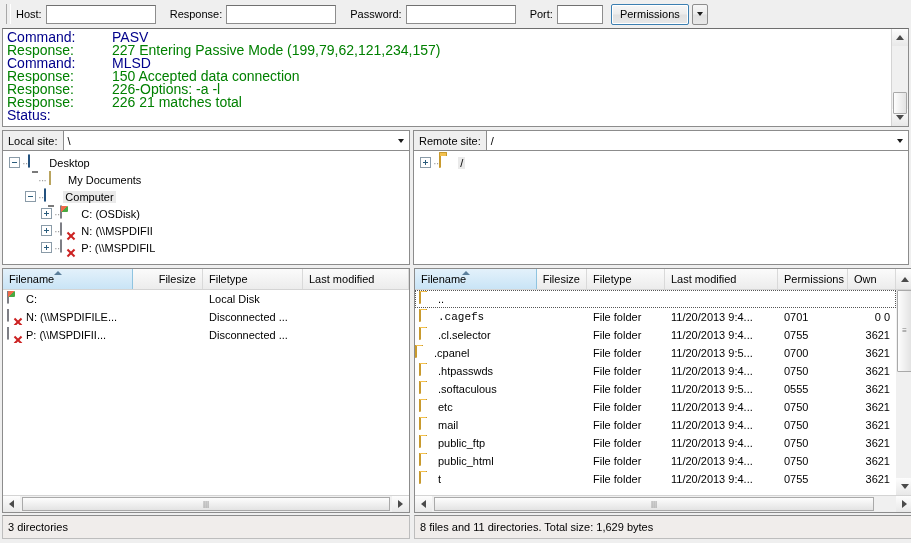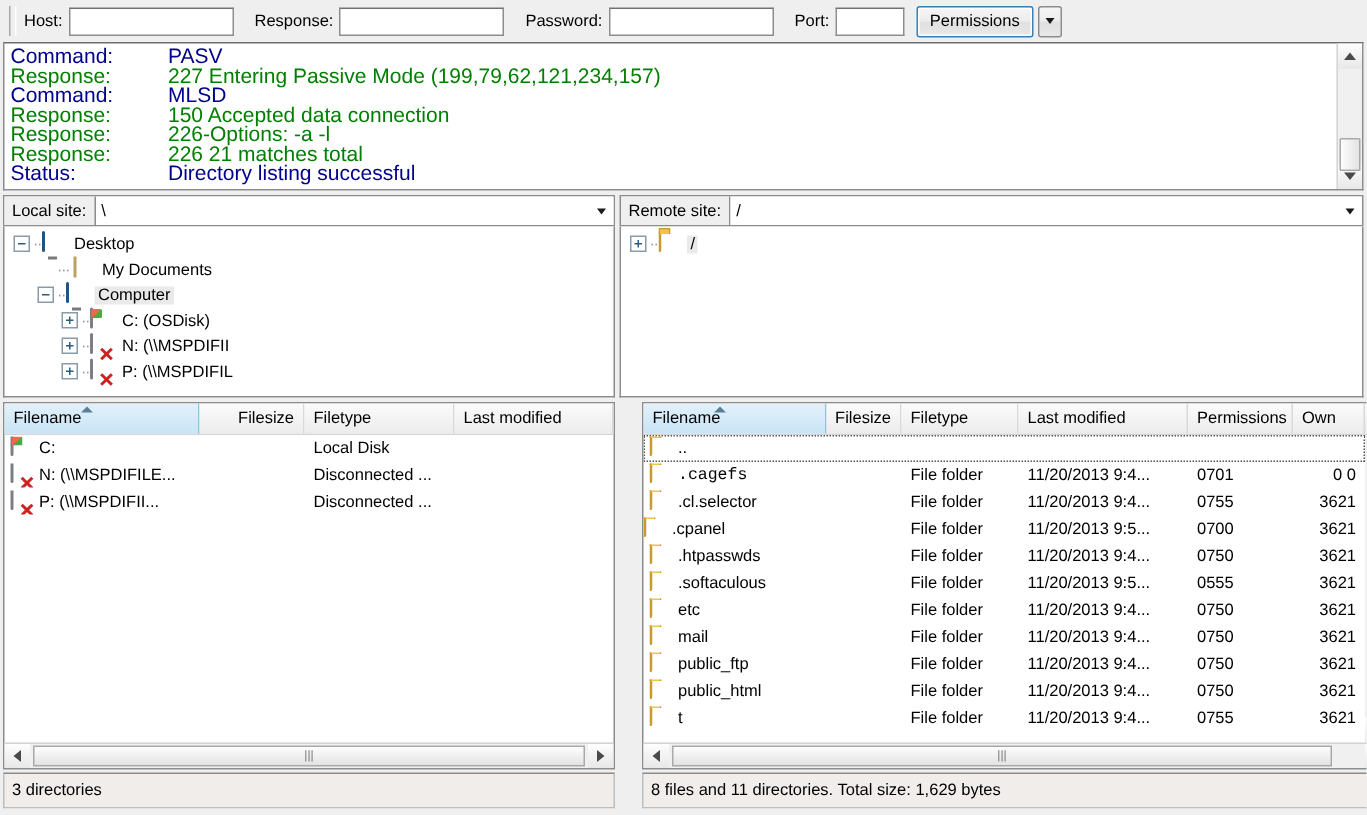--- a/index.html
+++ b/index.html
@@ -280,21 +280,21 @@
   .redx::after{
     content:""; position:absolute; left:0; top:4px; width:10px; height:2px;
     background:#cc2222; transform:rotate(-45deg);
   }
 
   
   .low {
     flex: 1 1 auto;
     display: flex;
     padding: 3px 2px 0 2px;
-    gap: 18px;
+    gap: 4px;
     min-height: 0;
   }
   .listpane { display: flex; flex-direction: column; min-height: 0; }
   .listpane-left  { flex: 0 0 408px; }
   .listpane-right { flex: 1 1 auto; }
 
   .lbox {
     flex: 1 1 auto;
     border: 1px solid #8c8c8c;
     background: #fff;
@@ -432,21 +432,20 @@
         <div class="log-row">
           <span class="log-type t-response">Response:</span>
           <span class="log-msg m-response">226-Options: -a -l</span>
         </div>
         <div class="log-row">
           <span class="log-type t-response">Response:</span>
           <span class="log-msg m-response">226 21 matches total</span>
         </div>
         <div class="log-row">
           <span class="log-type t-status">Status:</span>
-          <span class="log-msg m-status">Directory listing successful</span>
         </div>
       </div>
     <div class="vsb">
       <div class="vsb-btn">
           <span class="tri-up-s"></span>
         </div>
       <div class="vsb-track">
         <div class="vsb-thumb" style="top:46px;height:22px;"></div>
       </div>
       <div class="vsb-btn">

